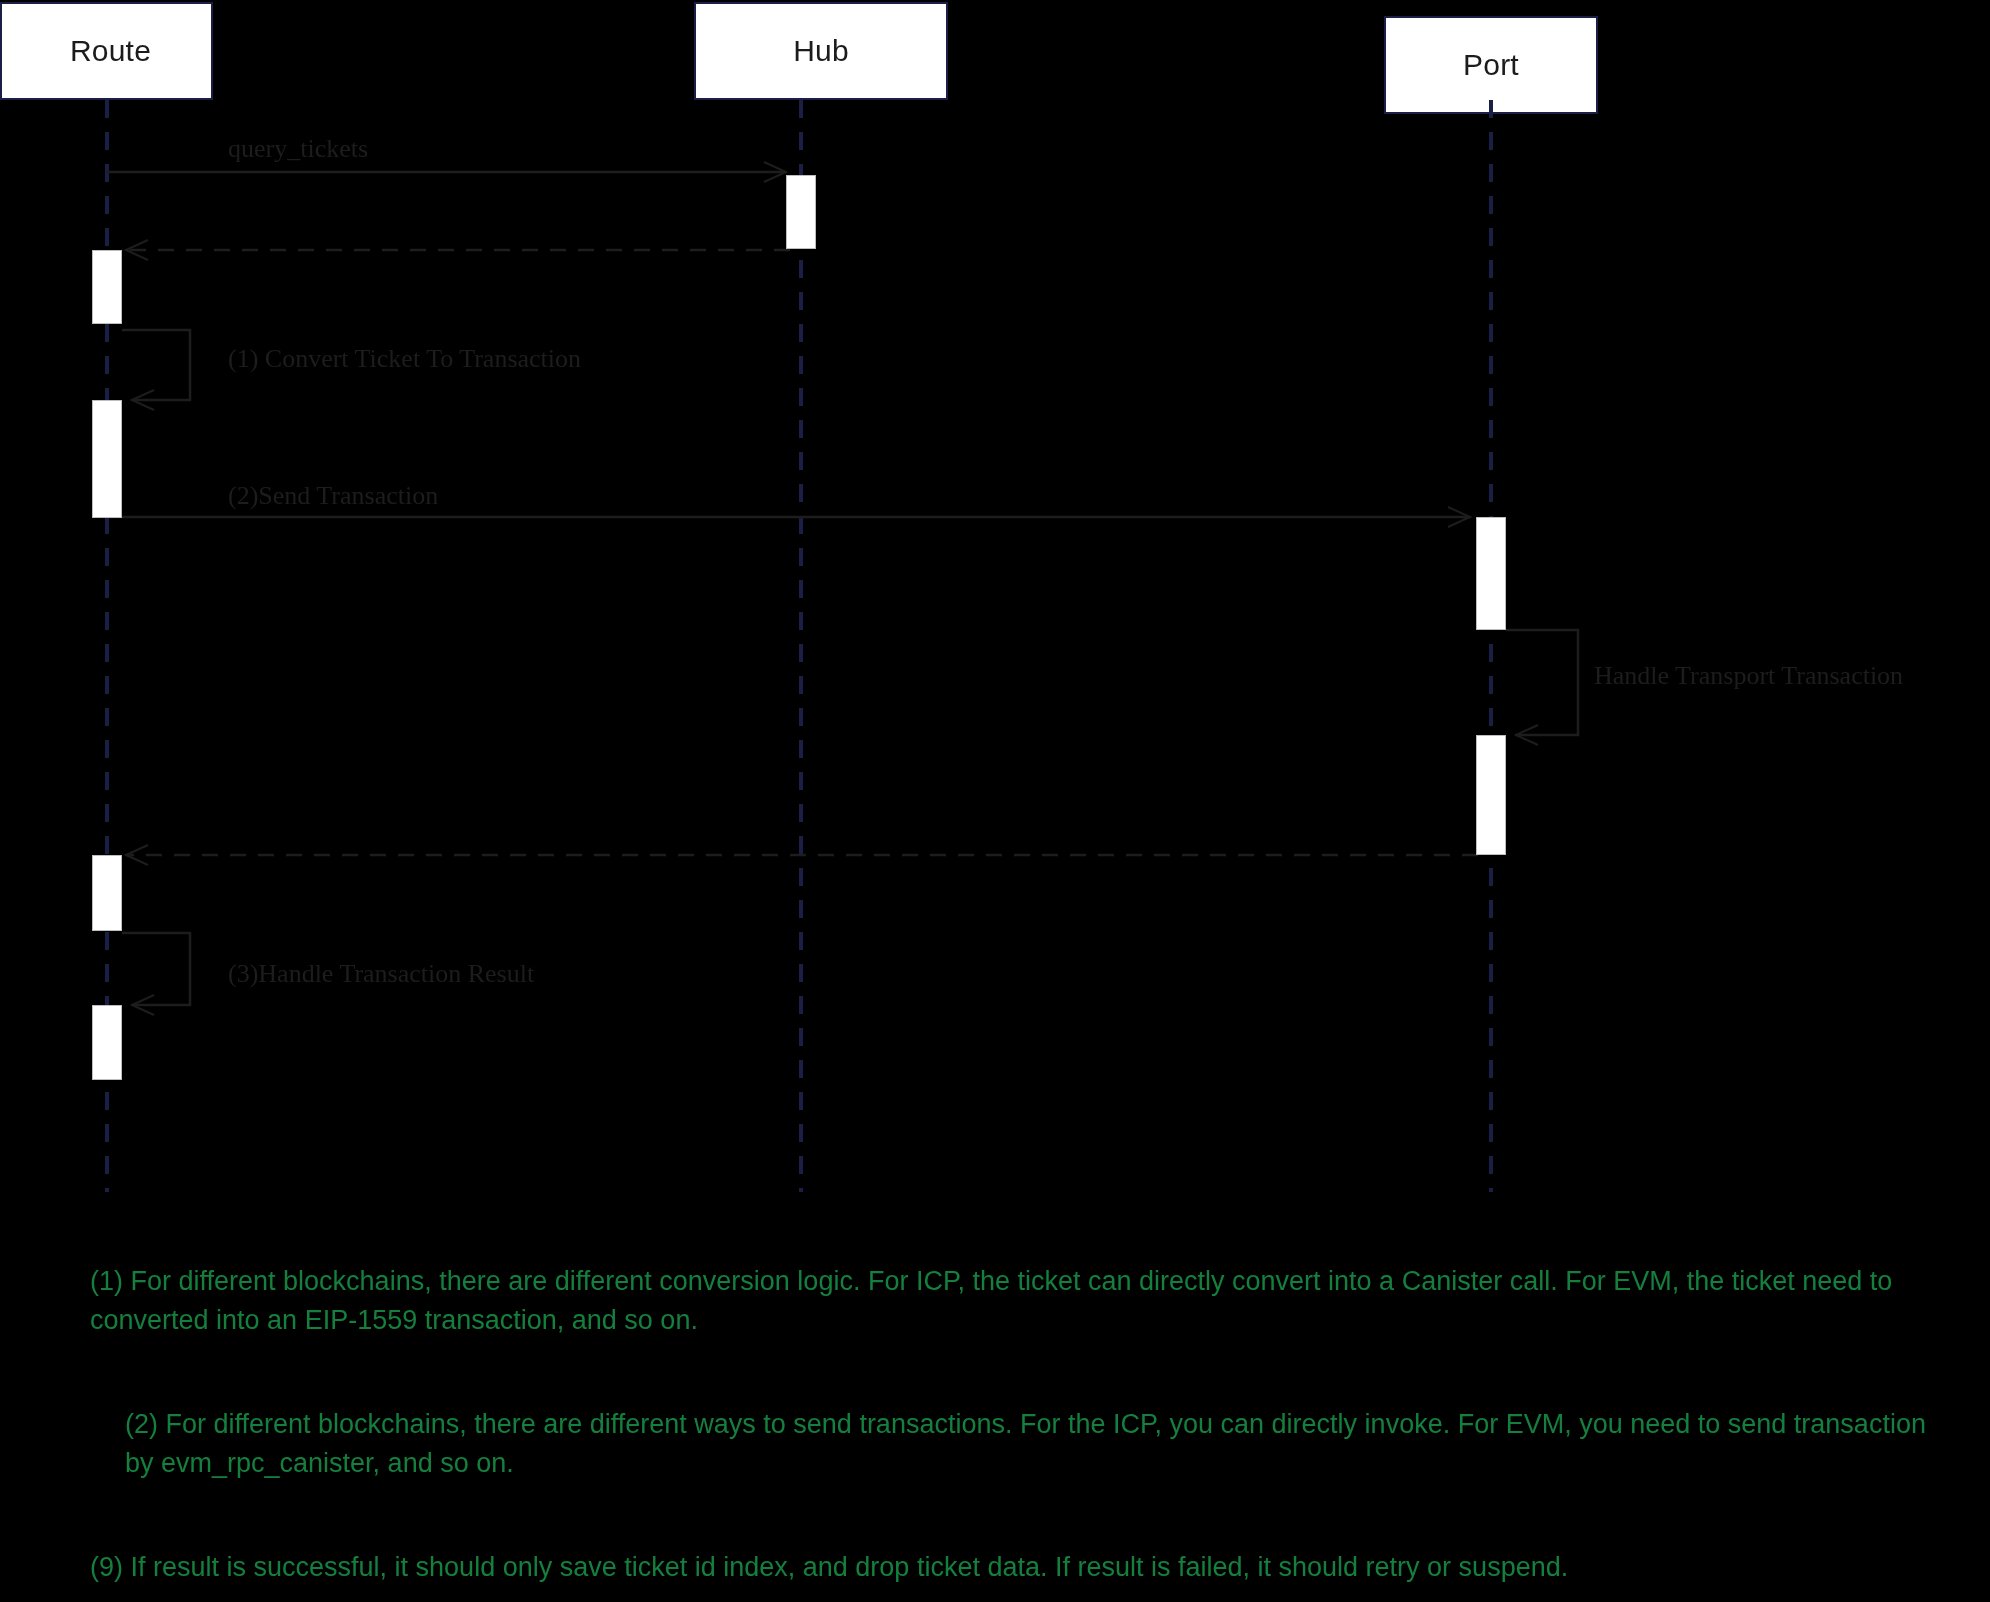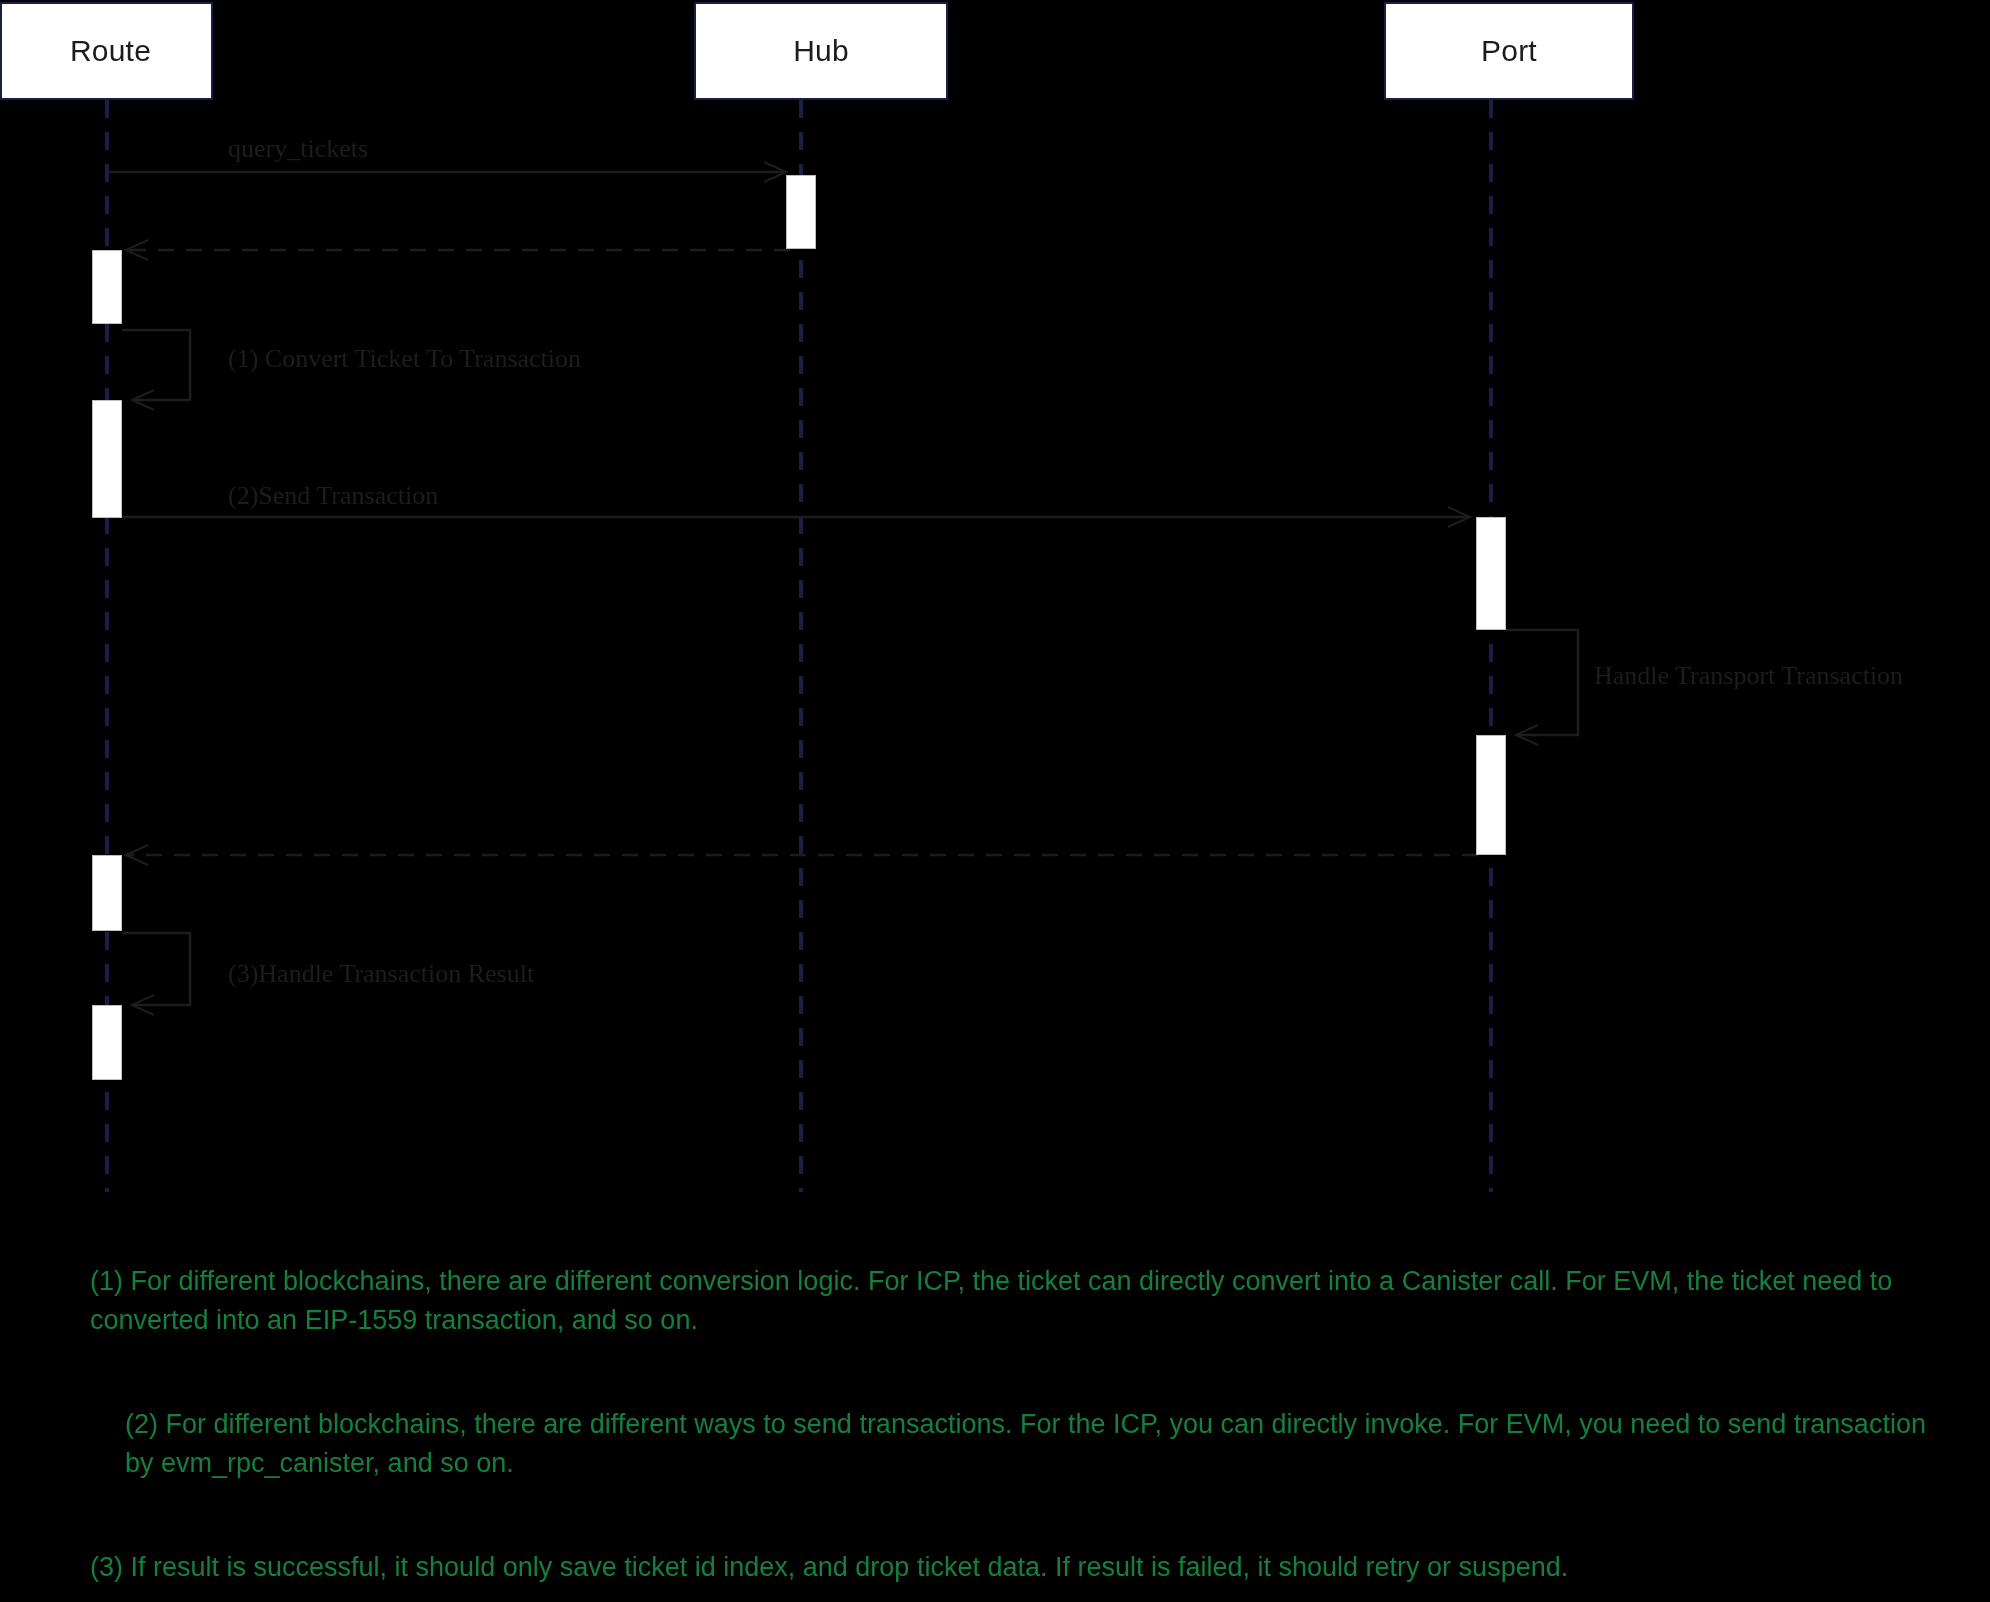--- a/index.html
+++ b/index.html
@@ -71,21 +71,21 @@
 <div id="canvas">
 
   <div class="participant-box" style="left:0px; top:2px; width:213px; height:98px;padding-left:8px;">
     <span class="participant-label">Route</span>
   </div>
 
   <div class="participant-box" style="left:694px; top:2px; width:254px; height:98px;">
     <span class="participant-label">Hub</span>
   </div>
 
-  <div class="participant-box" style="left:1384px; top:2px; width:250px; height:98px;">
+  <div class="participant-box" style="left:1384px; top:16px; width:214px; height:98px;">
     <span class="participant-label">Port</span>
   </div>
 
   <svg class="diagram" viewBox="0 0 1990 1602" xmlns="http://www.w3.org/2000/svg">
 
     <defs>
       <marker id="openArrow" markerWidth="26" markerHeight="22" refX="24" refY="11" orient="auto" markerUnits="userSpaceOnUse">
         <path d="M2,1 L24,11 L2,21" fill="none" stroke="#1d1d1d" stroke-width="2"></path>
       </marker>
       <marker id="openArrowLeft" markerWidth="26" markerHeight="22" refX="24" refY="11" orient="auto" markerUnits="userSpaceOnUse">
@@ -143,15 +143,15 @@
   <div class="msg-label" style="left:228px; top:481px;">(2)Send Transaction</div>
 
   <div class="msg-label" style="left:1594px; top:661px;">Handle Transport Transaction</div>
 
   <div class="msg-label" style="left:228px; top:959px;">(3)Handle Transaction Result</div>
 
   <div class="note-text" style="left:90px; top:1262px; width:1830px;">(1) For different blockchains, there are different conversion logic. For ICP, the ticket can directly convert into a Canister call. For EVM, the ticket need to converted into an EIP-1559 transaction, and so on.</div>
 
   <div class="note-text" style="left:90px; top:1405px; width:1830px;margin-left:35px;">(2) For different blockchains, there are different ways to send transactions. For the ICP, you can directly invoke. For EVM, you need to send transaction by evm_rpc_canister, and so on.</div>
 
-  <div class="note-text" style="left:90px; top:1548px; width:1830px;">(3) If result is successful, it should only save ticket id index, and drop ticket data. If result is failed, it should retry or suspend.</div>
+  <div class="note-text" style="left:90px; top:1548px; width:1830px;">(9) If result is successful, it should only save ticket id index, and drop ticket data. If result is failed, it should retry or suspend.</div>
 
 </div>
 
 </body></html>

